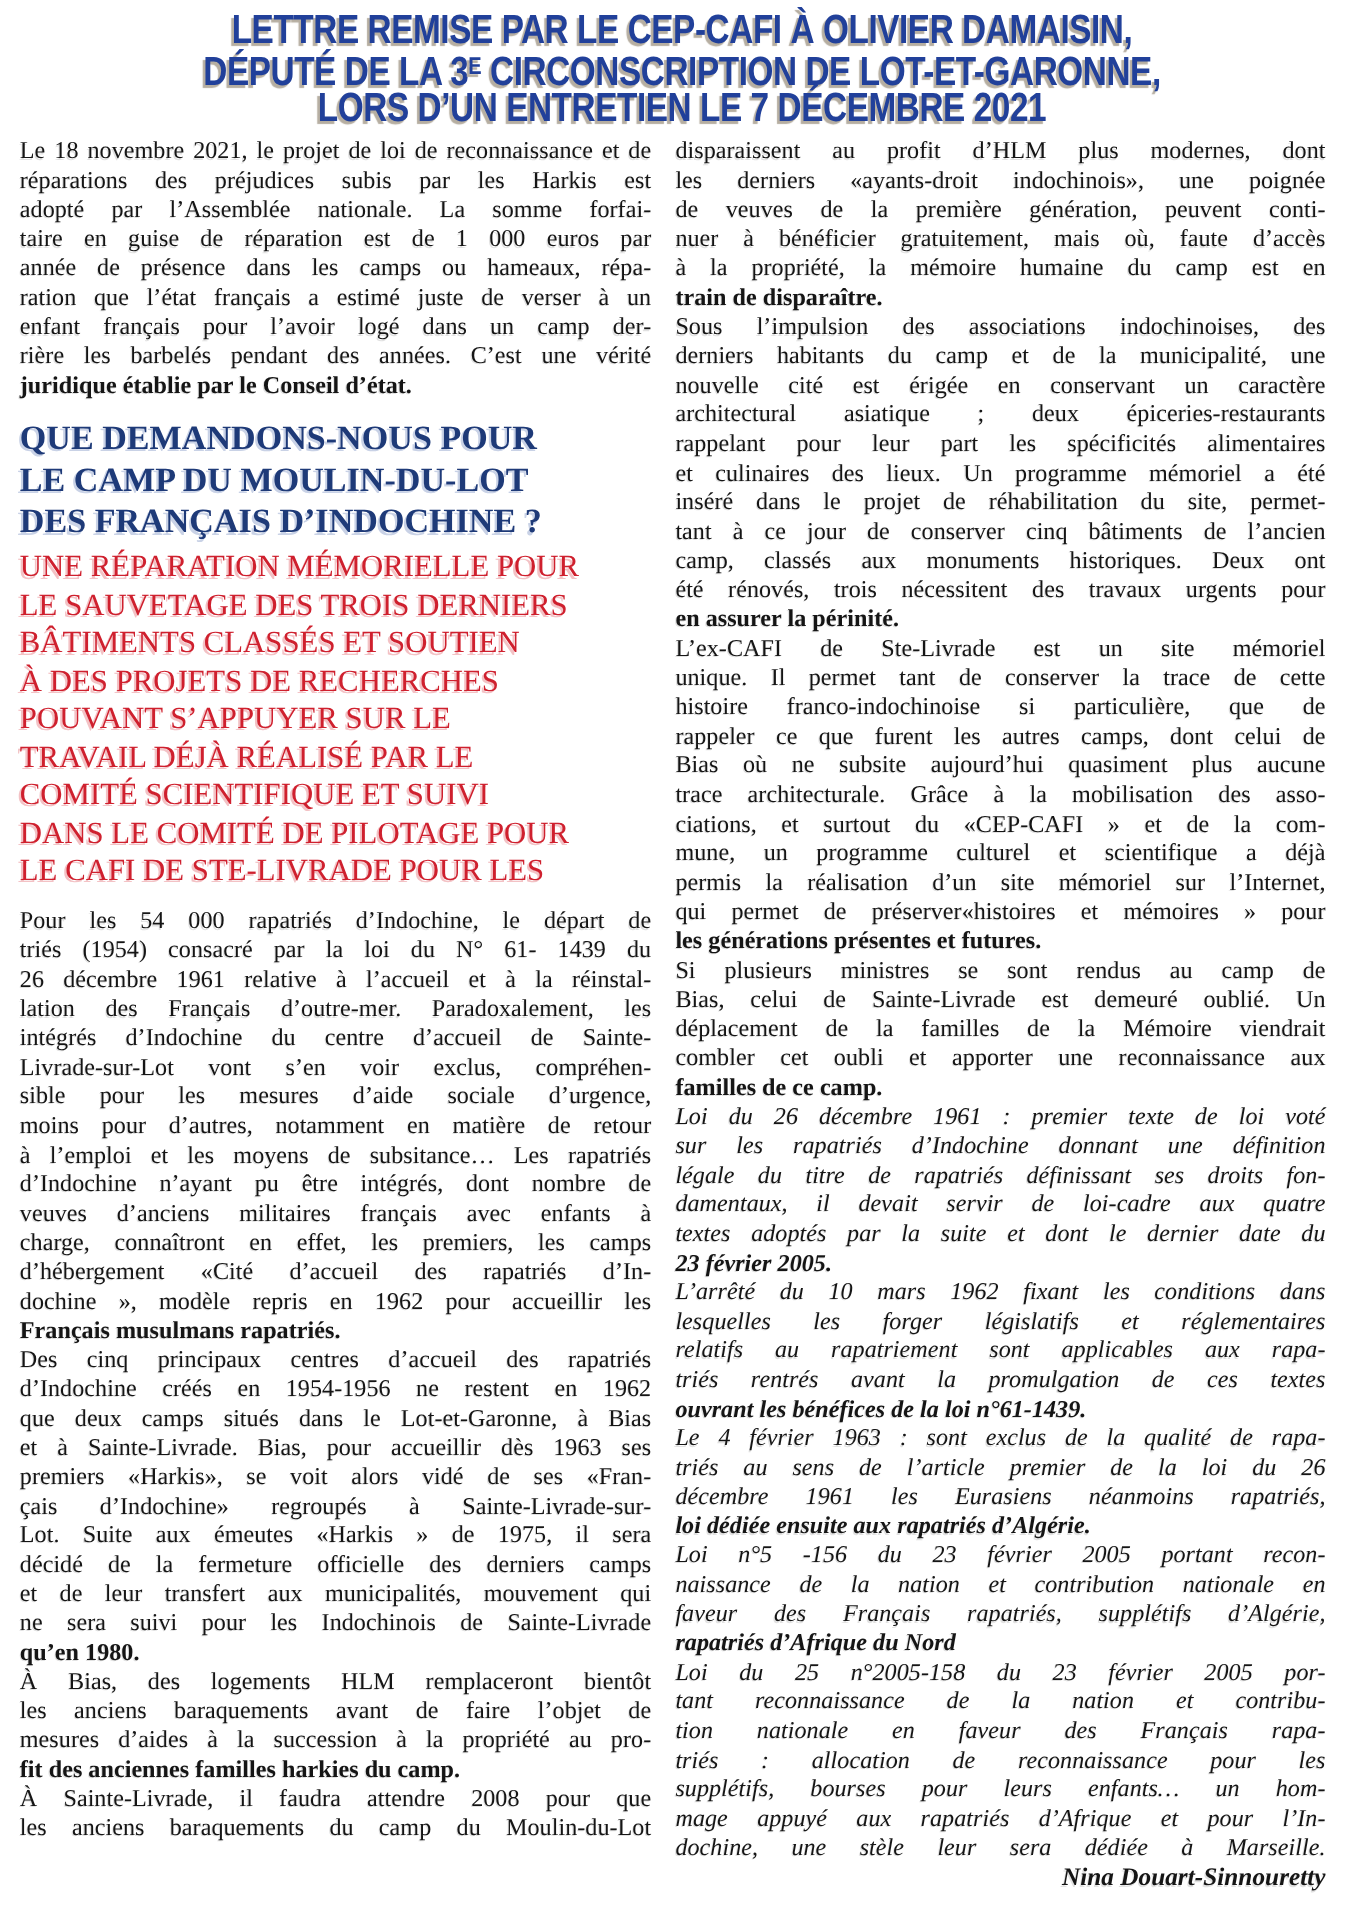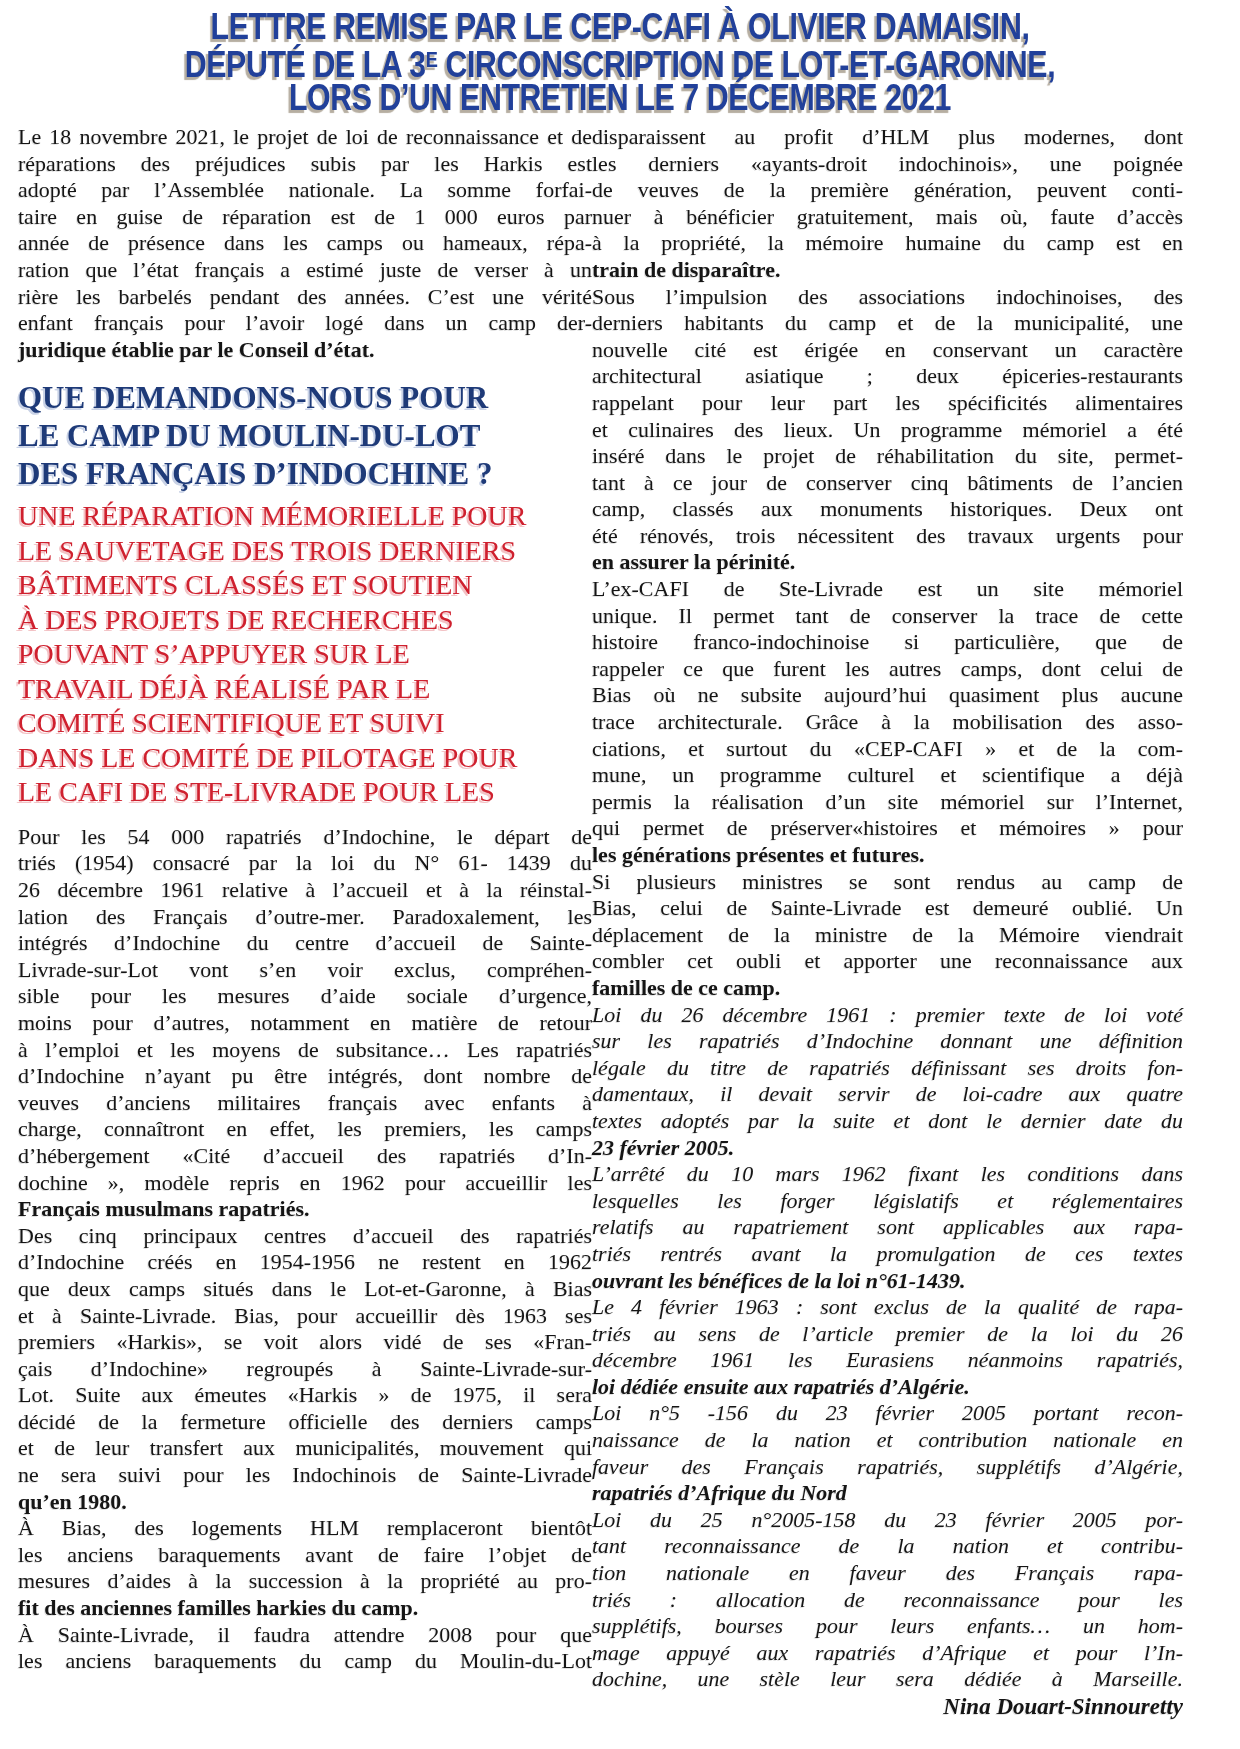--- a/index.html
+++ b/index.html
@@ -38,20 +38,21 @@
     transform:scaleX(.82);
     transform-origin:center;
   }
   .title-line sup{
     font-size:.6em;
     vertical-align:.45em;
   }
   
   .columns{
     display:flex;
+    gap:22px;
     padding:10px 35px 0 18px;
     box-sizing:border-box;
   }
   .col{min-width:0;}
   .col-left{width:574px;flex:0 0 574px;}
   .col-right{width:591px;flex:0 0 591px;}
 
   .block{margin:0;}
   .tline{overflow:visible;}
 
@@ -110,22 +111,22 @@
 
   <div class="columns">
     <div class="col col-left" id="col-left">
         <div class="block paragraph">
           <div class="tline" style="">Le 18 novembre 2021, le projet de loi de reconnaissance et de</div>
           <div class="tline" style="">réparations des préjudices subis par les Harkis est</div>
           <div class="tline" style="">adopté par l’Assemblée nationale. La somme forfai-</div>
           <div class="tline" style="">taire en guise de réparation est de 1 000 euros par</div>
           <div class="tline" style="">année de présence dans les camps ou hameaux, répa-</div>
           <div class="tline" style="">ration que l’état français a estimé juste de verser à un</div>
+          <div class="tline" style="">enfant français pour l’avoir logé dans un camp der-</div>
           <div class="tline" style="">rière les barbelés pendant des années. C’est une vérité</div>
-          <div class="tline" style="">enfant français pour l’avoir logé dans un camp der-</div>
           <div class="tline last" style="">juridique établie par le Conseil d’état.</div>
         </div>
         <div class="block heading-blue">
           <div class="tline" style="">QUE DEMANDONS-NOUS  POUR</div>
           <div class="tline" style="">LE CAMP DU MOULIN-DU-LOT</div>
           <div class="tline last" style="">DES FRANÇAIS D’INDOCHINE ?</div>
         </div>
         <div class="block heading-red">
           <div class="tline" style="">UNE RÉPARATION MÉMORIELLE POUR</div>
           <div class="tline" style="">LE SAUVETAGE DES TROIS  DERNIERS</div>
@@ -209,21 +210,21 @@
           <div class="tline" style="">trace architecturale. Grâce à la mobilisation des asso-</div>
           <div class="tline" style="">ciations, et surtout du «CEP-CAFI » et de la com-</div>
           <div class="tline" style="">mune, un programme culturel et scientifique a déjà</div>
           <div class="tline" style="">permis la réalisation d’un site mémoriel sur l’Internet,</div>
           <div class="tline" style="">qui permet de préserver«histoires et mémoires » pour</div>
           <div class="tline last" style="">les générations présentes et futures.</div>
         </div>
         <div class="block paragraph">
           <div class="tline" style="">Si plusieurs ministres se sont rendus au camp de</div>
           <div class="tline" style="">Bias, celui de Sainte-Livrade est demeuré oublié. Un</div>
-          <div class="tline" style="">déplacement de la ministre de la Mémoire viendrait</div>
+          <div class="tline" style="">déplacement de la familles de la Mémoire viendrait</div>
           <div class="tline" style="">combler cet oubli et apporter une reconnaissance aux</div>
           <div class="tline last" style="">familles de ce camp.</div>
         </div>
         <div class="block paragraph-italic">
           <div class="tline" style="">Loi du 26 décembre 1961 : premier texte de loi voté</div>
           <div class="tline" style="">sur les rapatriés d’Indochine donnant une définition</div>
           <div class="tline" style="">légale du titre de rapatriés définissant ses droits fon-</div>
           <div class="tline" style="">damentaux, il devait servir de loi-cadre aux quatre</div>
           <div class="tline" style="">textes adoptés par la suite et dont le dernier date du</div>
           <div class="tline last" style="">23 février 2005.</div>

